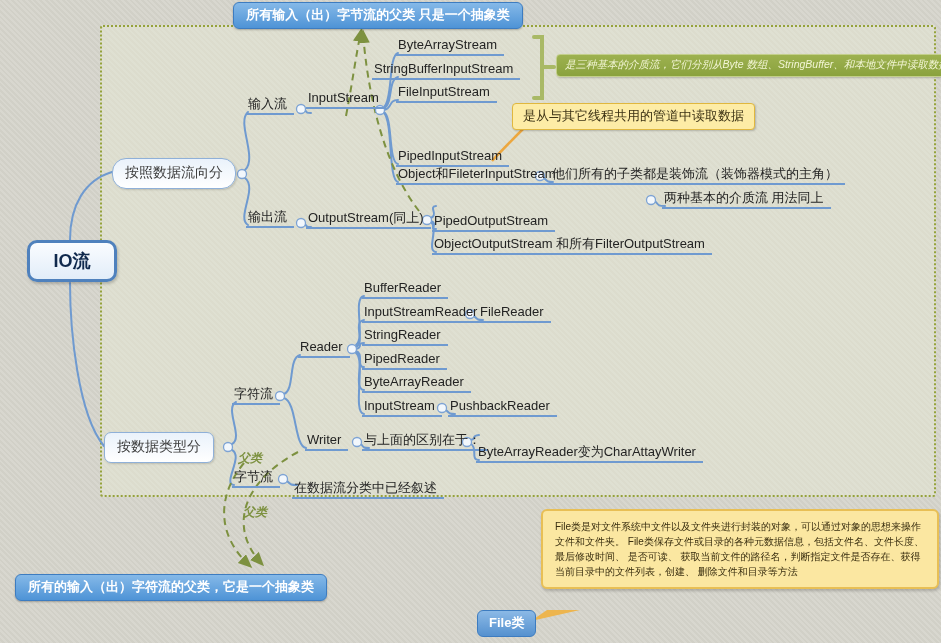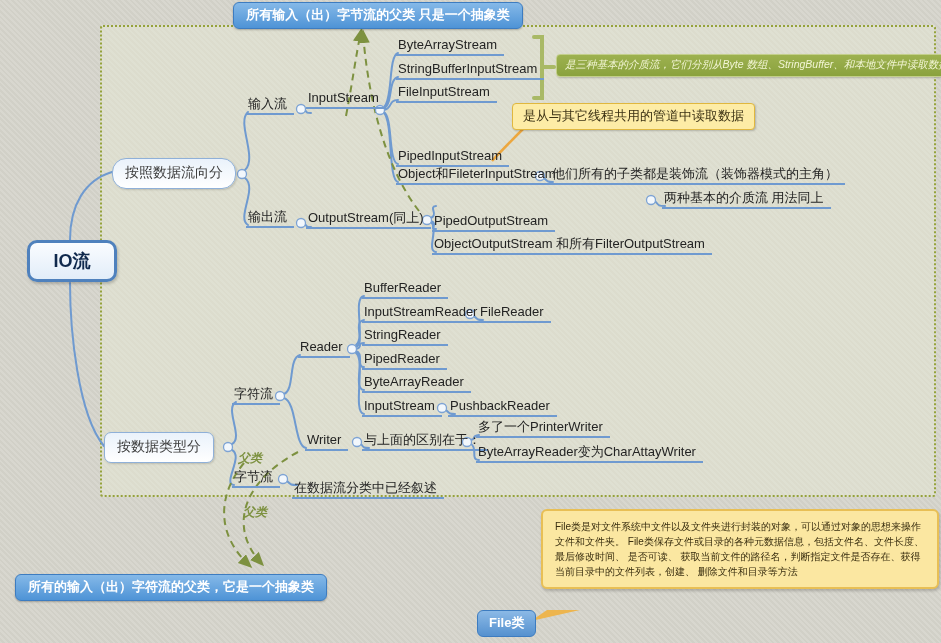--- a/index.html
+++ b/index.html
@@ -150,21 +150,21 @@
   <div class="banner" style="left:233px;top:2px;width:264px;">所有输入（出）字节流的父类 只是一个抽象类</div>
   <div class="banner" style="left:15px;top:574px;">所有的输入（出）字符流的父类，它是一个抽象类</div>
 
   <div class="node root-node" style="left:27px;top:240px;">IO流</div>
   <div class="node branch-node" style="left:112px;top:158px;border-radius:14px;">按照数据流向分</div>
   <div class="node branch-node" style="left:104px;top:432px;">按数据类型分</div>
 
   <div class="leaf" style="left:246px;top:96px;">输入流</div>
   <div class="leaf" style="left:306px;top:90px;">InputStream</div>
   <div class="leaf" style="left:396px;top:37px;">ByteArrayStream</div>
-  <div class="leaf" style="left:396px;top:61px;">StringBufferInputStream</div>
+  <div class="leaf" style="left:372px;top:61px;">StringBufferInputStream</div>
   <div class="leaf" style="left:396px;top:84px;">FileInputStream</div>
   <div class="leaf" style="left:396px;top:148px;">PipedInputStream</div>
   <div class="leaf" style="left:396px;top:166px;">Object和FileterInputStream</div>
   <div class="leaf" style="left:550px;top:166px;">他们所有的子类都是装饰流（装饰器模式的主角）</div>
 
   <div class="leaf" style="left:246px;top:209px;">输出流</div>
   <div class="leaf" style="left:306px;top:210px;">OutputStream(同上)</div>
   <div class="leaf" style="left:662px;top:190px;">两种基本的介质流 用法同上</div>
   <div class="leaf" style="left:432px;top:213px;">PipedOutputStream</div>
   <div class="leaf" style="left:432px;top:236px;">ObjectOutputStream 和所有FilterOutputStream</div>
@@ -178,21 +178,20 @@
   <div class="leaf" style="left:362px;top:304px;">InputStreamReader</div>
   <div class="leaf" style="left:478px;top:304px;">FileReader</div>
   <div class="leaf" style="left:362px;top:327px;">StringReader</div>
   <div class="leaf" style="left:362px;top:351px;">PipedReader</div>
   <div class="leaf" style="left:362px;top:374px;">ByteArrayReader</div>
   <div class="leaf" style="left:362px;top:398px;">InputStream</div>
   <div class="leaf" style="left:448px;top:398px;">PushbackReader</div>
 
   <div class="leaf" style="left:305px;top:432px;">Writer</div>
   <div class="leaf" style="left:362px;top:432px;">与上面的区别在于：</div>
-  <div class="leaf" style="left:476px;top:419px;">多了一个PrinterWriter</div>
   <div class="leaf" style="left:476px;top:444px;">ByteArrayReader变为CharAttayWriter</div>
 
   <div class="leaf" style="left:232px;top:469px;">字节流</div>
   <div class="leaf" style="left:292px;top:469px;margin-top:11px;">在数据流分类中已经叙述</div>
 
   <div class="rel-label" style="left:238px;top:450px;">父类</div>
   <div class="rel-label" style="left:243px;top:504px;">父类</div>
 
   <div class="file-desc" style="left:541px;top:509px;">File类是对文件系统中文件以及文件夹进行封装的对象，可以通过对象的思想来操作文件和文件夹。 File类保存文件或目录的各种元数据信息，包括文件名、文件长度、 最后修改时间、 是否可读、 获取当前文件的路径名，判断指定文件是否存在、获得当前目录中的文件列表，创建、 删除文件和目录等方法</div>
   <div class="node file-node" style="left:477px;top:610px;">File类</div>

